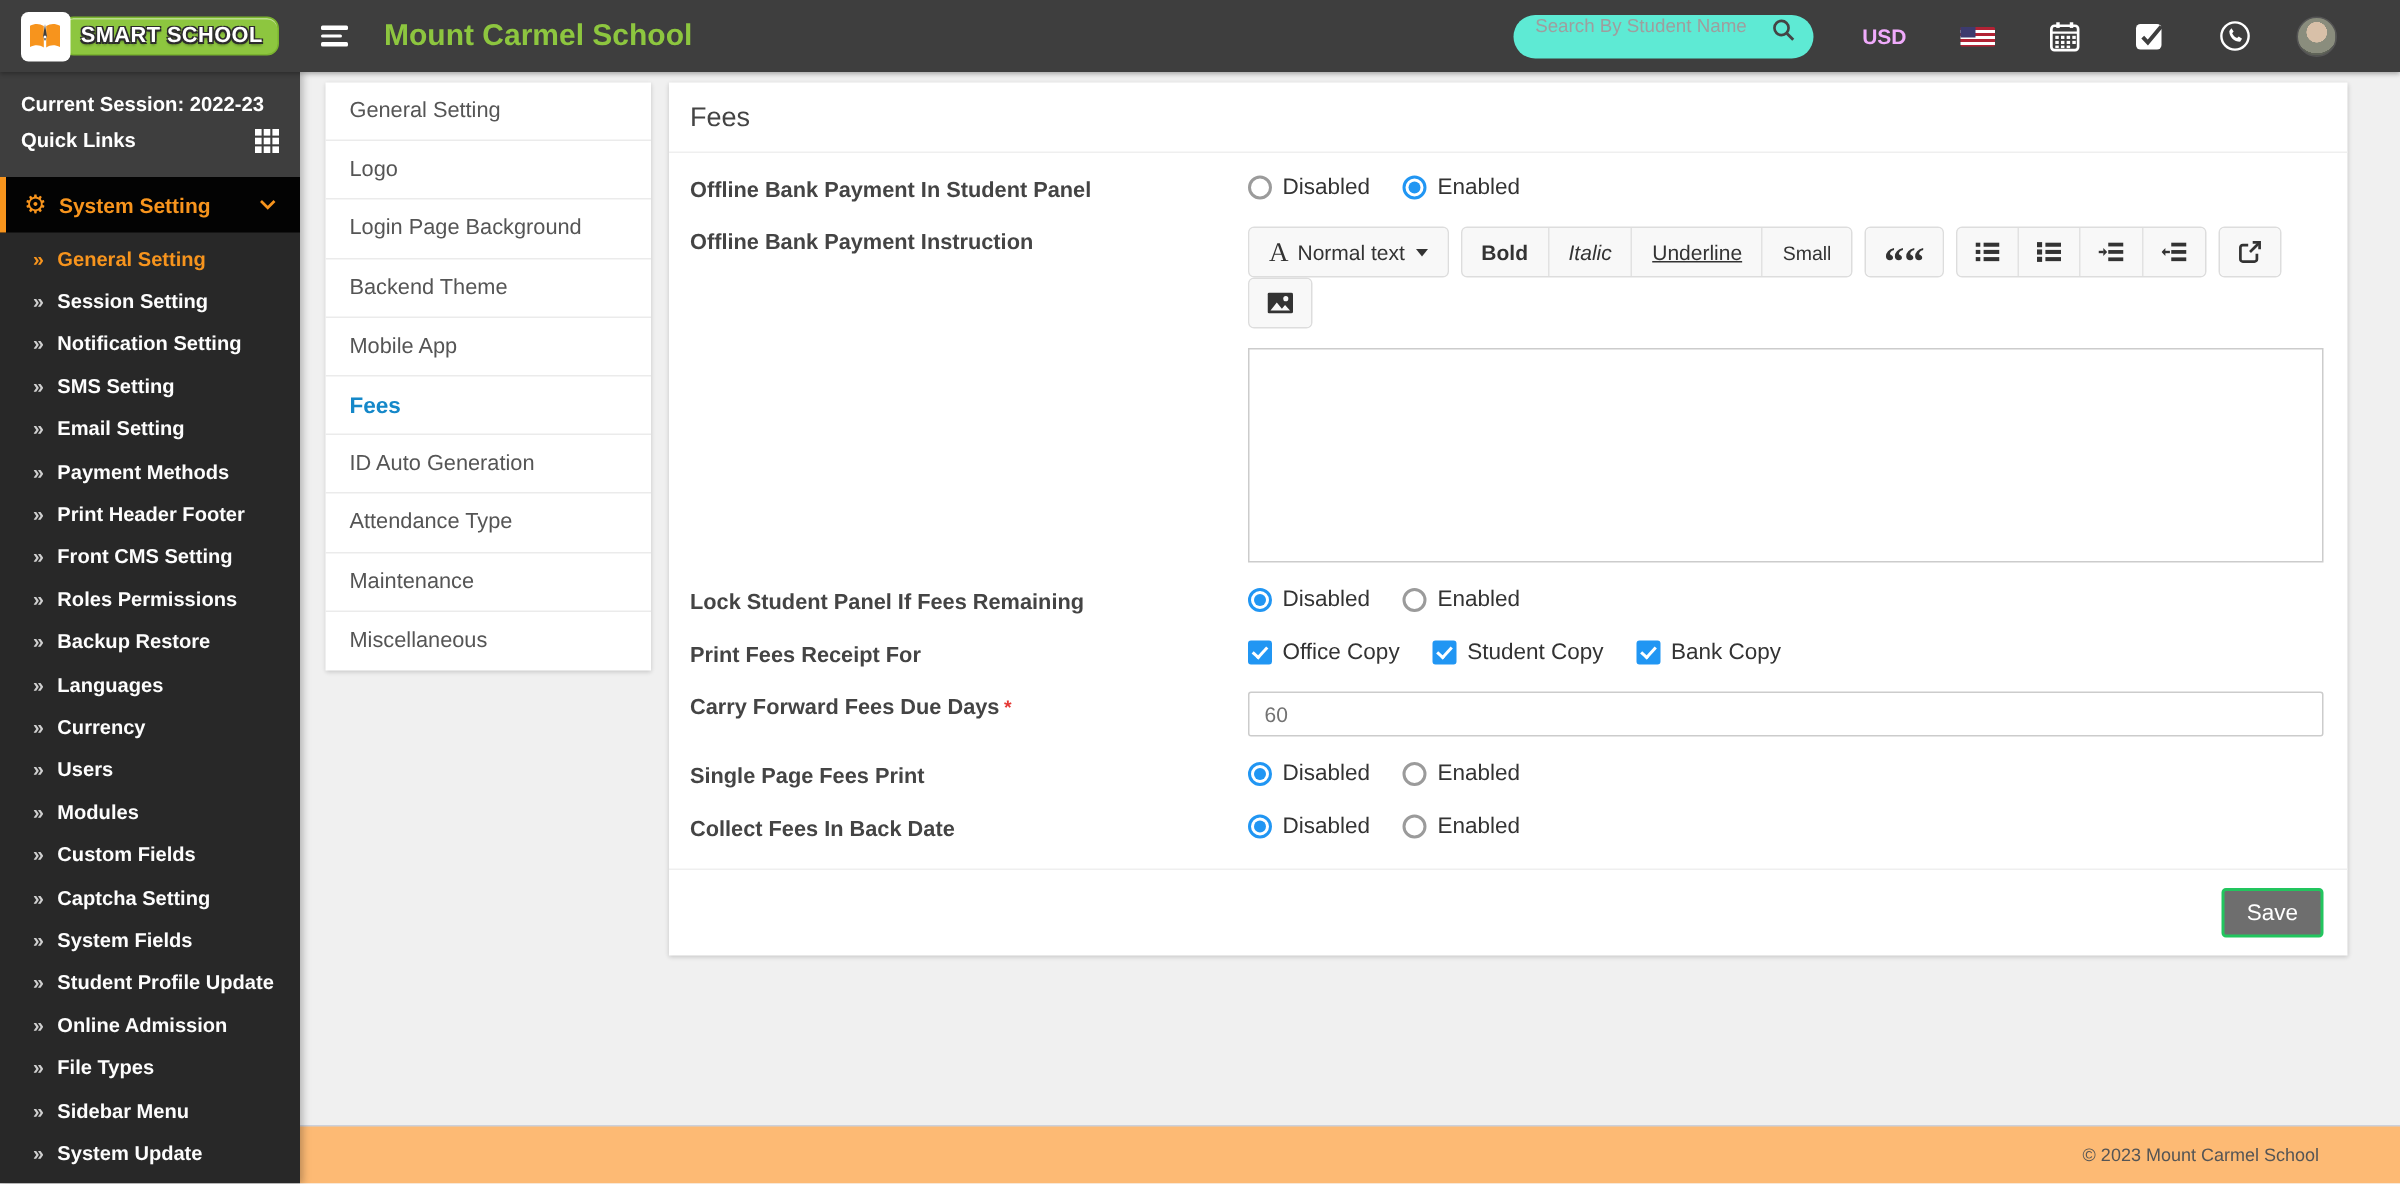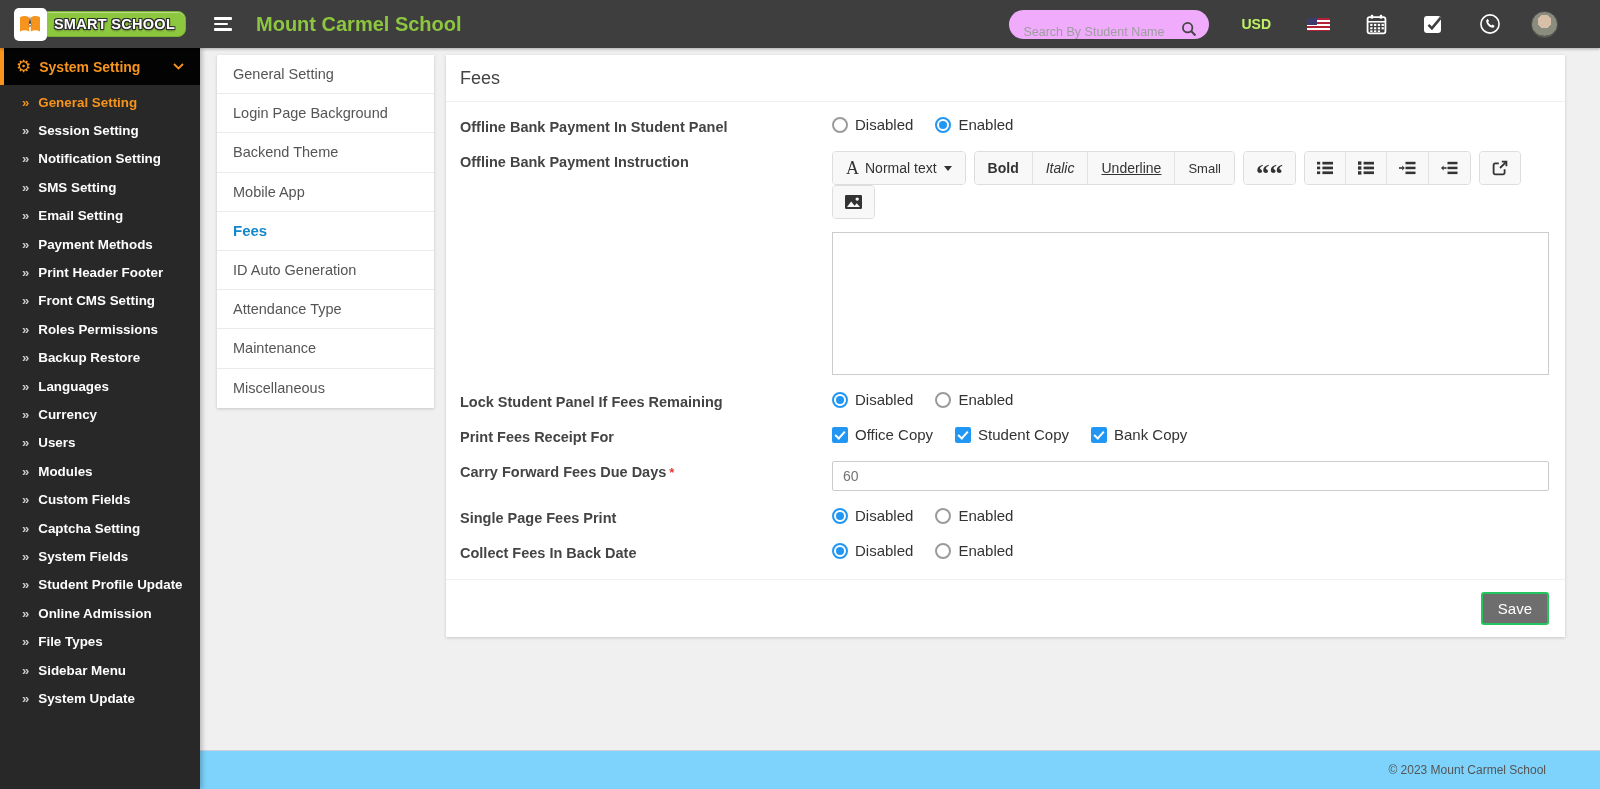--- a/index.html
+++ b/index.html
@@ -13,25 +13,25 @@
   .logo-book { width:33px; height:33px; background:#fff; border-radius:5px; display:flex; align-items:center; justify-content:center; z-index:2; }
   .logo-pill { margin-left:-6px; background:#8dc63f; border-radius:8px; padding:4px 10px 4px 12px;
                color:#fff; font-weight:bold; font-size:14.5px; letter-spacing:.3px;
                text-shadow:-1px -1px 0 #2c2c2c, 1px -1px 0 #2c2c2c, -1px 1px 0 #2c2c2c, 1px 1px 0 #2c2c2c, 0 2px 2px rgba(0,0,0,.4);
                border:1px solid #7ab32f; box-shadow:inset 0 1px 0 rgba(255,255,255,.4); white-space:nowrap; }
   .hamburger { margin-left:14px; width:18px; cursor:pointer; display:flex; flex-direction:column; gap:3px; }
   .hamburger span { display:block; height:2.6px; background:#fff; border-radius:1px; }
   .hamburger span:nth-child(2){ width:14px; }
   .school-name { margin-left:24px; color:#8dc63f; font-weight:bold; font-size:20px; }
   .topbar-right { margin-left:auto; display:flex; align-items:center; padding-right:42px; }
-  .search-pill { width:200px; height:29px; background:#f0abfc; border-radius:15px; display:flex; align-items:flex-end; padding:0 10px 0 14px; }
+  .search-pill { width:200px; height:29px; background:#5eead4; border-radius:15px; display:flex; align-items:flex-start; padding:0 10px 0 14px; }
   .search-pill input { border:none; outline:none; flex:1; font-size:12.5px; color:#555; background:transparent; font-family:"Liberation Sans",sans-serif; min-width:0; }
   .search-pill input::placeholder { color:#9e9e9e; }
   .search-btn { background:none; border:none; cursor:pointer; display:flex; padding:2px; }
-  .currency { color:#bef264; font-size:14px; font-weight:bold; margin-left:32px; cursor:pointer; }
+  .currency { color:#f0abfc; font-size:14px; font-weight:bold; margin-left:32px; cursor:pointer; }
   .top-icon { margin-left:36px; cursor:pointer; display:flex; align-items:center; }
   .flag { width:23px; height:13px; background:repeating-linear-gradient(#b22234 0 1px, #b22234 1px 2px, #fff 2px 3px);
           background:repeating-linear-gradient(to bottom, #b22234 0 2px, #fff 2px 4px); position:relative; border-radius:1px; }
   .flag::before { content:""; position:absolute; left:0; top:0; width:10px; height:7px; background:#3c3b6e; }
   .avatar { width:27px; height:27px; border-radius:50%; margin-left:30px; cursor:pointer;
             background:radial-gradient(circle at 50% 38%, #d8c0a8 0 34%, #8a8d7d 35% 70%, #5f6358 71%); border:1px solid #555; }
 
   
   .sidebar { position:absolute; top:48px; left:0; bottom:0; width:200px; background:#282828; z-index:20;
              box-shadow:2px 0 5px rgba(0,0,0,.25); }
@@ -93,21 +93,21 @@
   .tb-btn.underline { text-decoration:underline; }
   .tb-btn.small { font-size:13px; }
   .tb-btn.iconbtn { padding:0 12px; }
   .serifA { font-family:"Liberation Serif", serif; font-size:18px; margin-right:6px; color:#333; }
   .caret { width:0; height:0; border-left:4px solid transparent; border-right:4px solid transparent; border-top:5px solid #333; margin-left:7px; }
   .qg { font-family:"Liberation Serif", serif; font-size:27px; font-weight:bold; line-height:10px; color:#333; position:relative; top:6px; }
   .editor-area { width:100%; height:143px; background:#fff; border:1px solid #ccc; cursor:text; }
   .tb-btn svg { display:block; }
 
   
-  .page-footer { position:absolute; left:200px; right:0; bottom:0; height:39px; background:#7dd3fc;
+  .page-footer { position:absolute; left:200px; right:0; bottom:0; height:39px; background:#fdba74;
                  border-top:1px solid #ccd0da; display:flex; align-items:center; justify-content:flex-end; padding-right:54px; }
   .copyright { font-size:12px; color:#555; }
 </style>
 </head>
 <body>
 
 <header class="topbar">
   <div class="logo-area">
     <div class="logo-book">
       <svg width="24" height="20" viewBox="0 0 24 20">
@@ -170,20 +170,39 @@
       <svg width="22" height="22" viewBox="0 0 22 22">
         <circle cx="11" cy="11" r="9.1" fill="none" stroke="#fff" stroke-width="1.6"></circle>
         <path d="M7.2 7.6c0 4 3.2 7.2 7.2 7.2l1.3-1.9-2.2-1.5-1.1 1c-1.5-.7-2.6-1.8-3.3-3.3l1-1.1-1.5-2.2z" fill="#fff"></path>
       </svg>
     </div>
     <div class="avatar"></div>
   </div>
 </header>
 
 <aside class="sidebar">
+  <div class="session-block">
+    <div class="session-line">Current Session: 2022-23</div>
+    <div class="session-line quick-links">
+      <span>Quick Links</span>
+      <svg width="16" height="16" viewBox="0 0 16 16">
+        <g fill="#fff">
+            <rect x="0" y="0" width="4.4" height="4.4"></rect>
+            <rect x="5.8" y="0" width="4.4" height="4.4"></rect>
+            <rect x="11.6" y="0" width="4.4" height="4.4"></rect>
+            <rect x="0" y="5.8" width="4.4" height="4.4"></rect>
+            <rect x="5.8" y="5.8" width="4.4" height="4.4"></rect>
+            <rect x="11.6" y="5.8" width="4.4" height="4.4"></rect>
+            <rect x="0" y="11.6" width="4.4" height="4.4"></rect>
+            <rect x="5.8" y="11.6" width="4.4" height="4.4"></rect>
+            <rect x="11.6" y="11.6" width="4.4" height="4.4"></rect>
+          </g>
+      </svg>
+    </div>
+  </div>
   <div class="menu-head">
     <span class="gear">⚙</span>
     <span class="mh-label">System Setting</span>
     <svg class="chev" width="11" height="7" viewBox="0 0 11 7">
         <polyline points="1,1 5.5,5.5 10,1" fill="none" stroke="#f7941d" stroke-width="1.8"></polyline>
       </svg>
   </div>
   <nav class="submenu" id="sidebar-menu">
       <div class="sm-item active">
         <span class="sm-arrow">»</span>
@@ -271,20 +290,21 @@
       </div>
       <div class="sm-item">
         <span class="sm-arrow">»</span>
         <span class="sm-label">System Update</span>
       </div>
     </nav>
 </aside>
 
 <nav class="settings-nav" id="settings-nav">
     <div class="sn-item">General Setting</div>
+    <div class="sn-item">Logo</div>
     <div class="sn-item">Login Page Background</div>
     <div class="sn-item">Backend Theme</div>
     <div class="sn-item">Mobile App</div>
     <div class="sn-item active">Fees</div>
     <div class="sn-item">ID Auto Generation</div>
     <div class="sn-item">Attendance Type</div>
     <div class="sn-item">Maintenance</div>
     <div class="sn-item">Miscellaneous</div>
   </nav>
 

